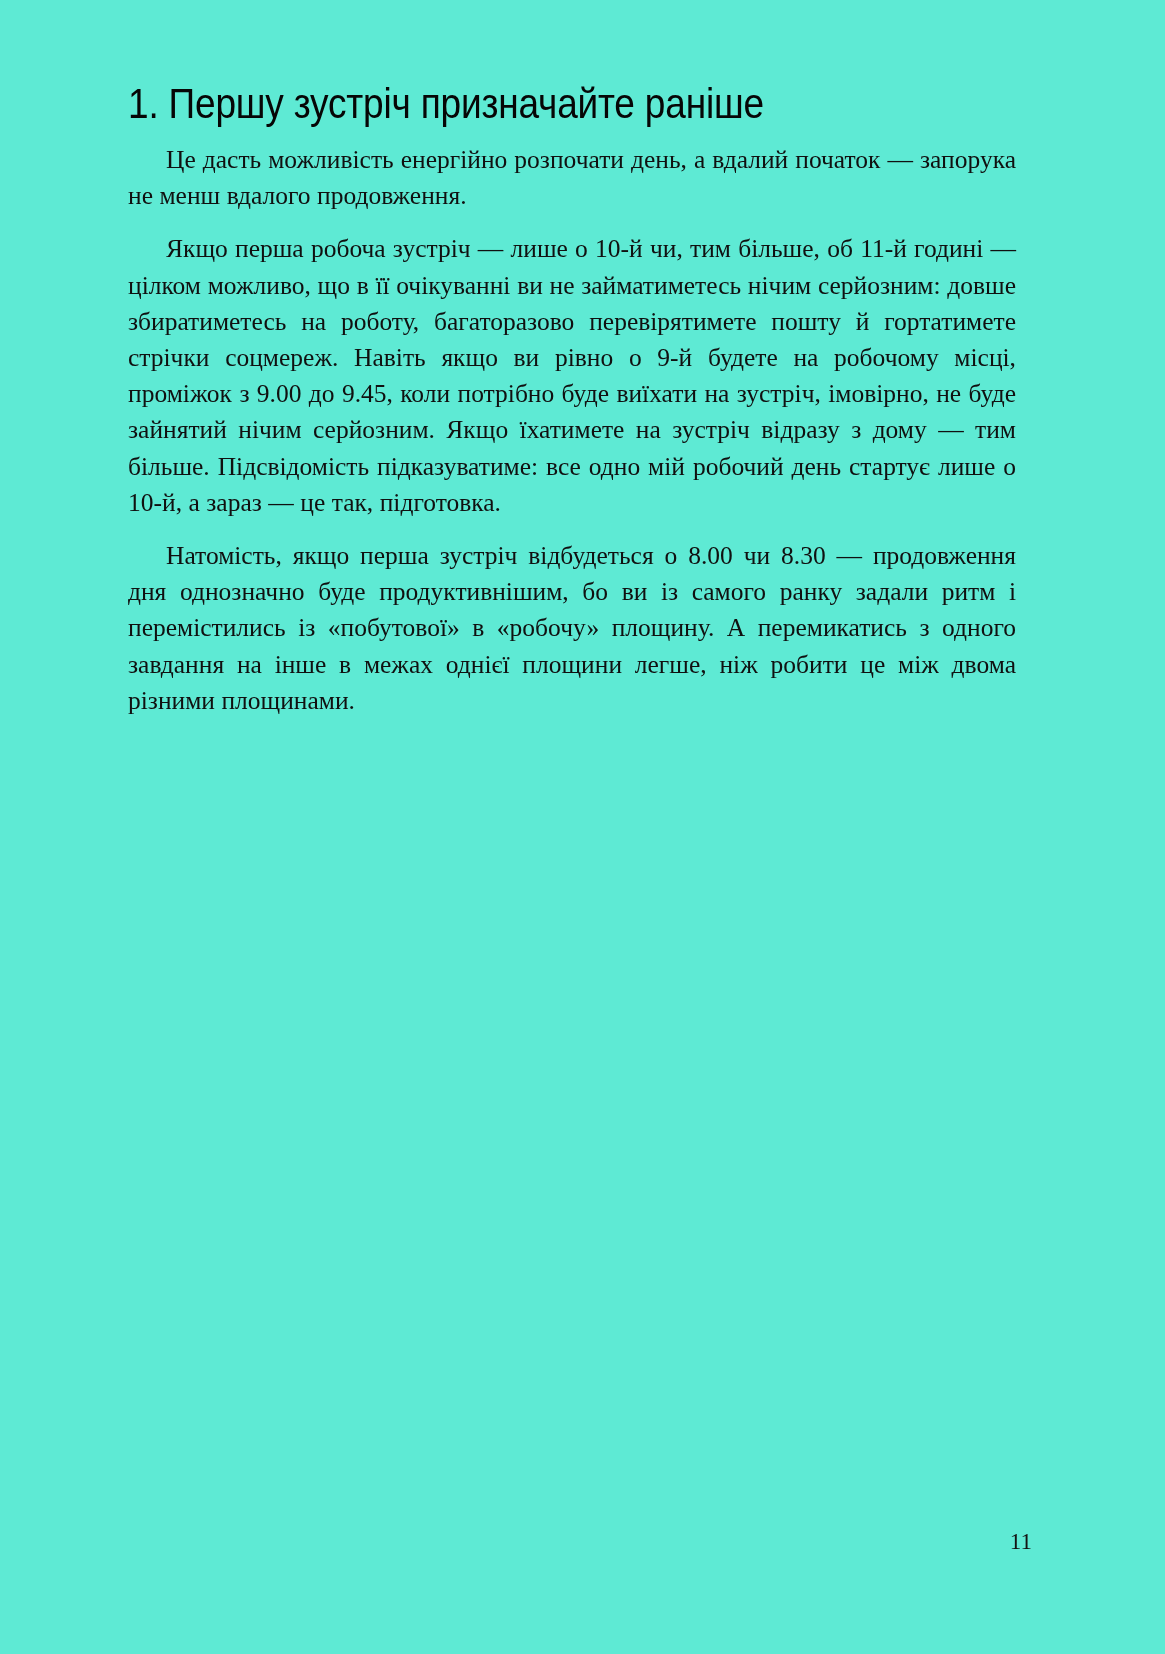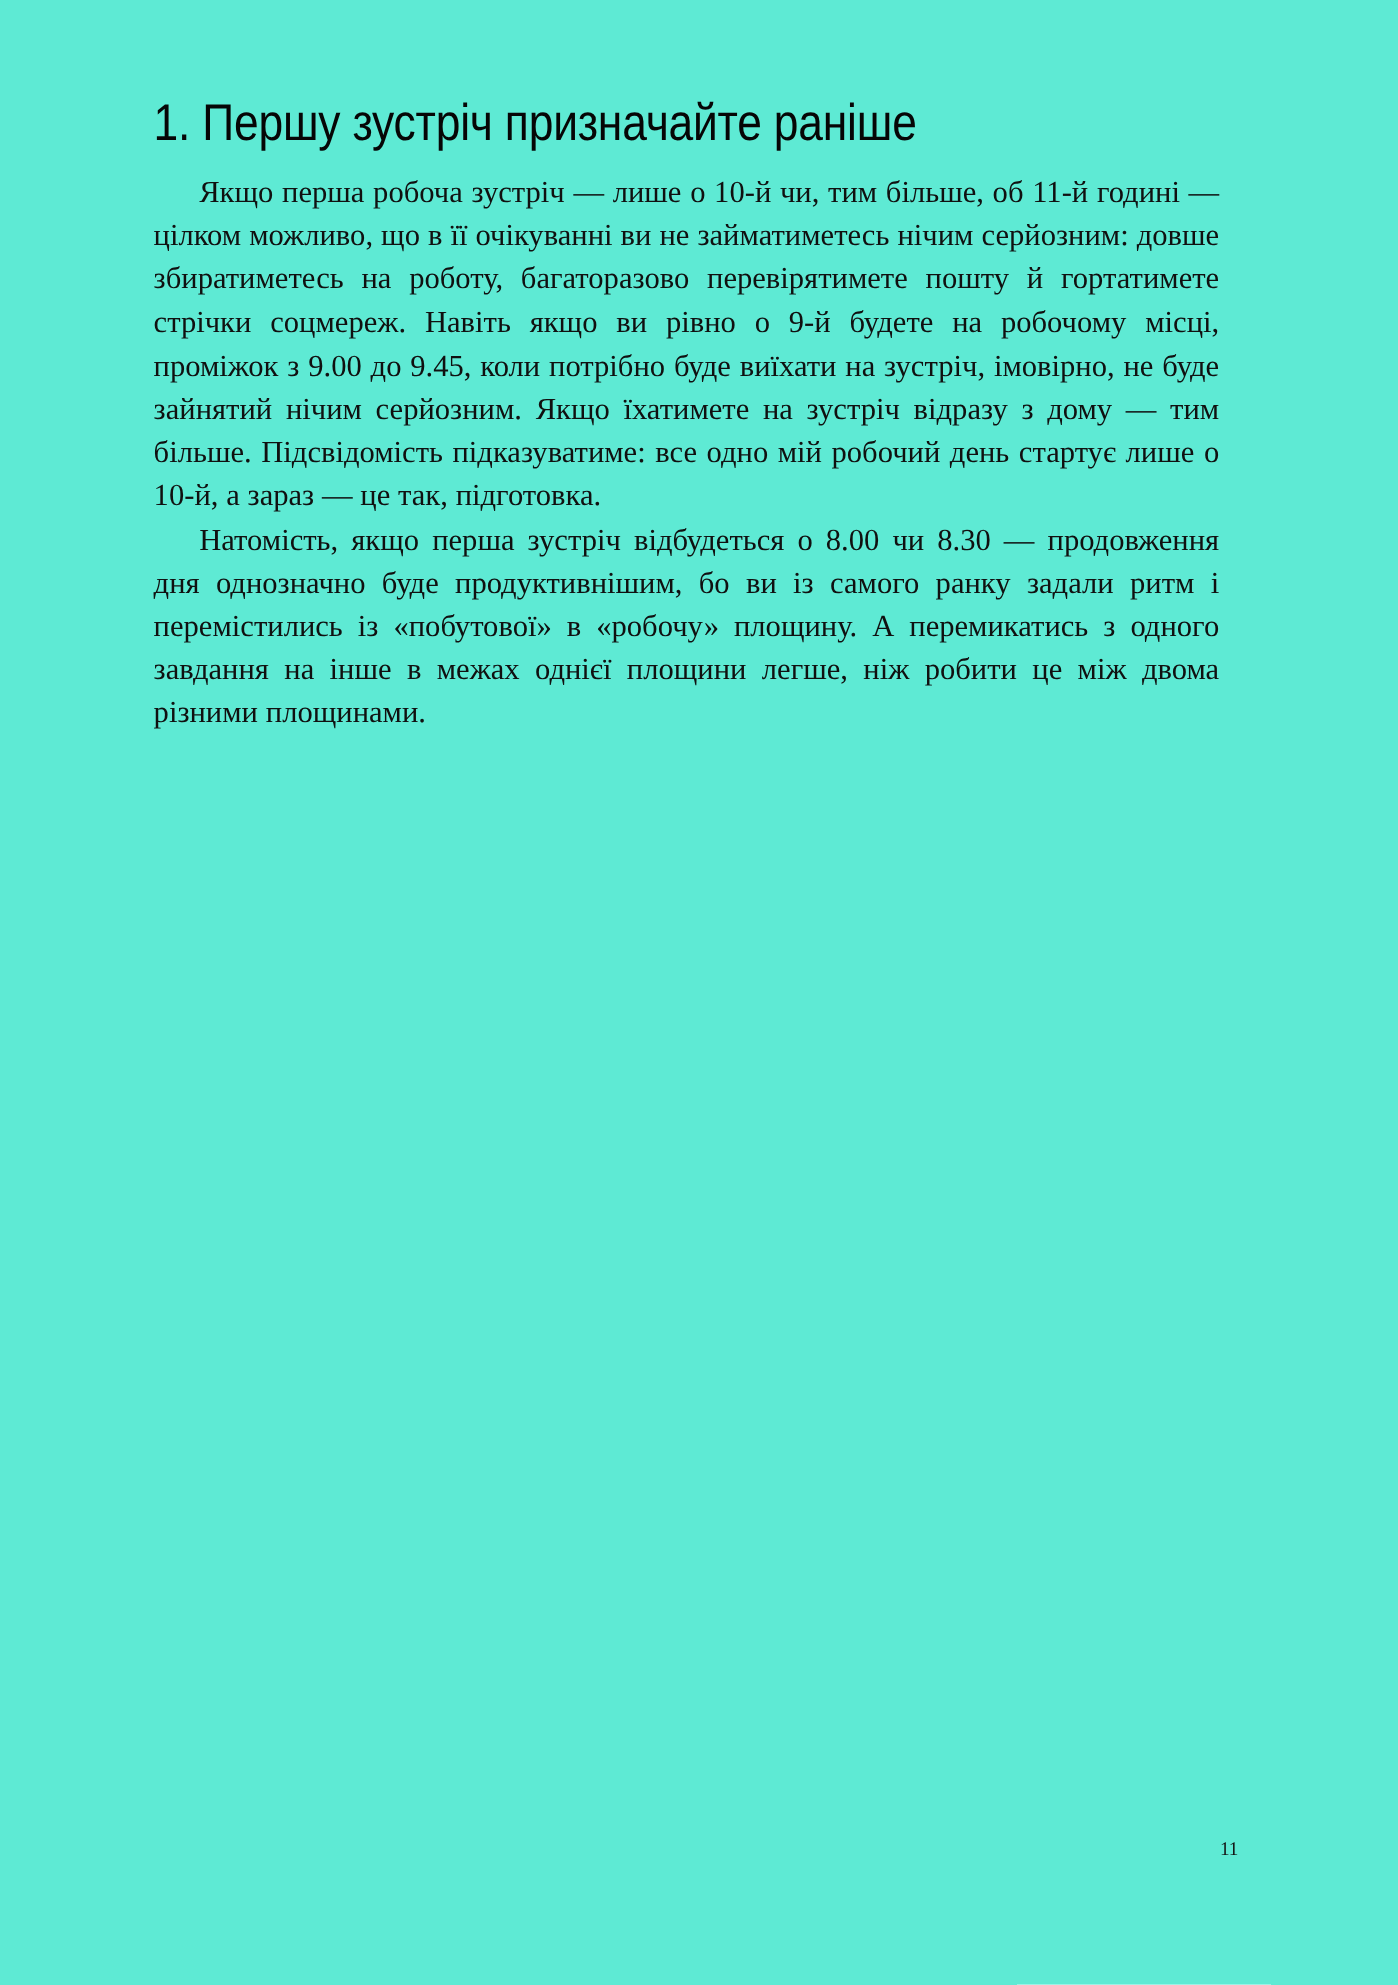--- a/index.html
+++ b/index.html
@@ -50,44 +50,45 @@
     text-align: justify;
     text-justify: inter-word;
     text-indent: 38px;
     margin: 0;
     color: #101010;
     hyphens: manual;
     word-spacing: 0.1px;
   }
 
   .body-para + .body-para {
-    margin-top: 0;
+    margin-top: 17px;
   }
 
   .page-number {
     position: absolute;
     left: 0;
     top: 1528px;
     width: 1032px;
     text-align: right;
     font-family: "Liberation Serif", "DejaVu Serif", serif;
-    font-size: 16px;
+    font-size: 23px;
     line-height: 28px;
     color: #141414;
   }
 </style>
 </head>
 <body>
 
 <div class="page">
 
   <div class="content-block">
 
     <h1 class="chapter-heading">1. Першу зустріч призначайте раніше</h1>
 
+    <p class="body-para">Це дасть можливість енергійно розпочати день, а вдалий початок — запорука не менш вдалого продовження.</p>
 
     <p class="body-para">Якщо перша робоча зустріч — лише о 10-й чи, тим більше, об 11-й годині — цілком можливо, що в її очікуванні ви не займатиметесь нічим серйозним: довше збиратиметесь на роботу, багаторазово перевірятимете пошту й гортатимете стрічки соцмереж. Навіть якщо ви рівно о 9-й будете на робочому місці, проміжок з 9.00 до 9.45, коли потрібно буде виїхати на зустріч, імовірно, не буде зайнятий нічим серйозним. Якщо їхатимете на зустріч відразу з дому — тим більше. Підсвідомість підказуватиме: все одно мій робочий день стартує лише о 10-й, а зараз — це так, підготовка.</p>
 
     <p class="body-para">Натомість, якщо перша зустріч відбудеться о 8.00 чи 8.30 — продовження дня однозначно буде продуктивнішим, бо ви із самого ранку задали ритм і перемістились із «побутової» в «робочу» площину. А перемикатись з одного завдання на інше в межах однієї площини легше, ніж робити це між двома різними площинами.</p>
 
   </div>
 
   <div class="page-number">11</div>
 
 </div>

